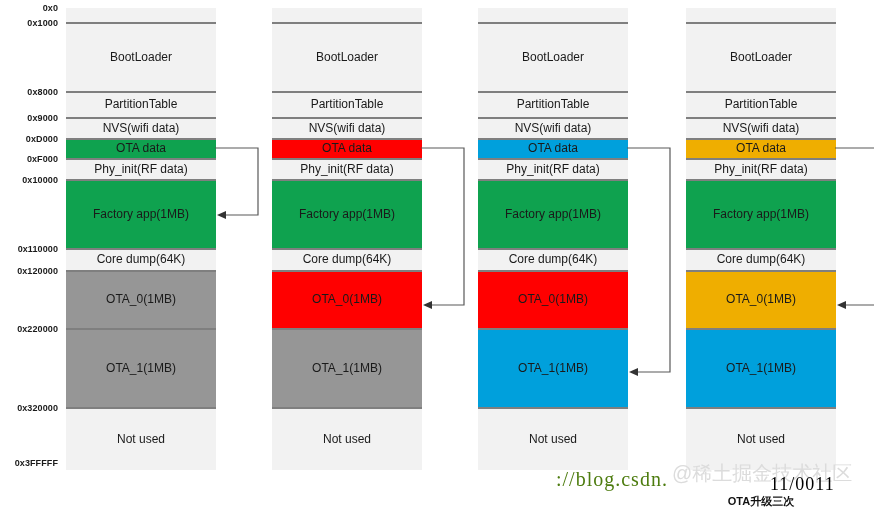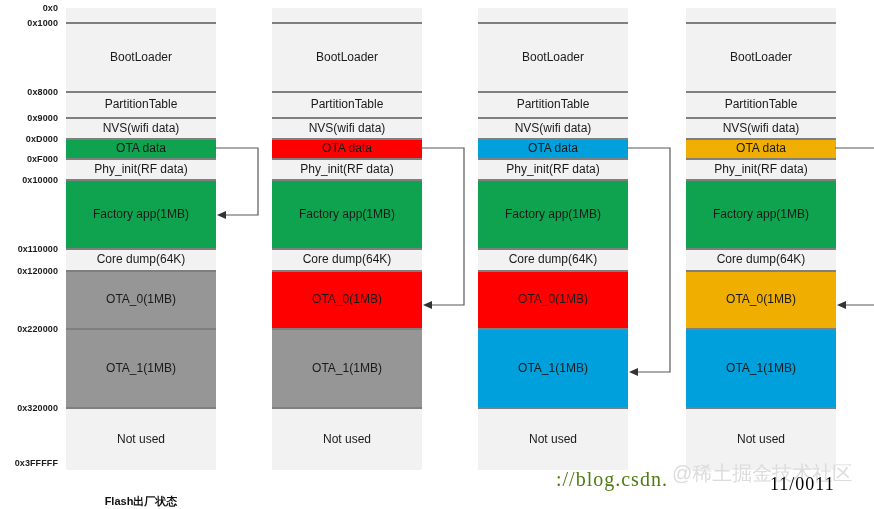--- a/index.html
+++ b/index.html
@@ -134,21 +134,20 @@
         </div>
         <div class="blk" style="top: 263px; height: 58px; background: rgb(150, 150, 150);">
           <span>OTA_0(1MB)</span>
         </div>
         <div class="blk" style="top: 321px; height: 79px; background: rgb(150, 150, 150);">
           <span>OTA_1(1MB)</span>
         </div>
         <div class="blk lastblk" style="top: 400px; height: 62px; background: rgb(242, 242, 242);">
           <span>Not used</span>
         </div>
-        <div class="caption"><span class="en">Flash</span><span>出厂状态</span></div>
         <svg class="arrow-svg" width="202" height="470">
           <path d="M 149 140 H 192 V 207 H 158" fill="none" stroke="#595959" stroke-width="1.2"></path>
           <polygon points="151,207 160,203 160,211" fill="#333333"></polygon>
         </svg>
       </div>
       <div class="col" style="left: 272px;">
         <div class="col-frame"></div>
         <div class="blk first" style="top: 0px; height: 15px; background: rgb(242, 242, 242);">
           <span></span>
         </div>
@@ -255,20 +254,21 @@
         </div>
         <div class="blk" style="top: 263px; height: 58px; background: rgb(239, 174, 0);">
           <span>OTA_0(1MB)</span>
         </div>
         <div class="blk" style="top: 321px; height: 79px; background: rgb(0, 160, 220);">
           <span>OTA_1(1MB)</span>
         </div>
         <div class="blk lastblk" style="top: 400px; height: 62px; background: rgb(242, 242, 242);">
           <span>Not used</span>
         </div>
+        <div class="caption"><span class="en">OTA</span><span>升级三次</span></div>
         <svg class="arrow-svg" width="202" height="470">
           <path d="M 149 140 H 192 V 297 H 158" fill="none" stroke="#595959" stroke-width="1.2"></path>
           <polygon points="151,297 160,293 160,301" fill="#333333"></polygon>
         </svg>
       </div>
     </div>
 
   <div class="wm wm-url">://blog.csdn.</div>
   <div class="wm wm-cn">@稀土掘金技术社区</div>
   <div class="wm wm-num">11/0011</div>

